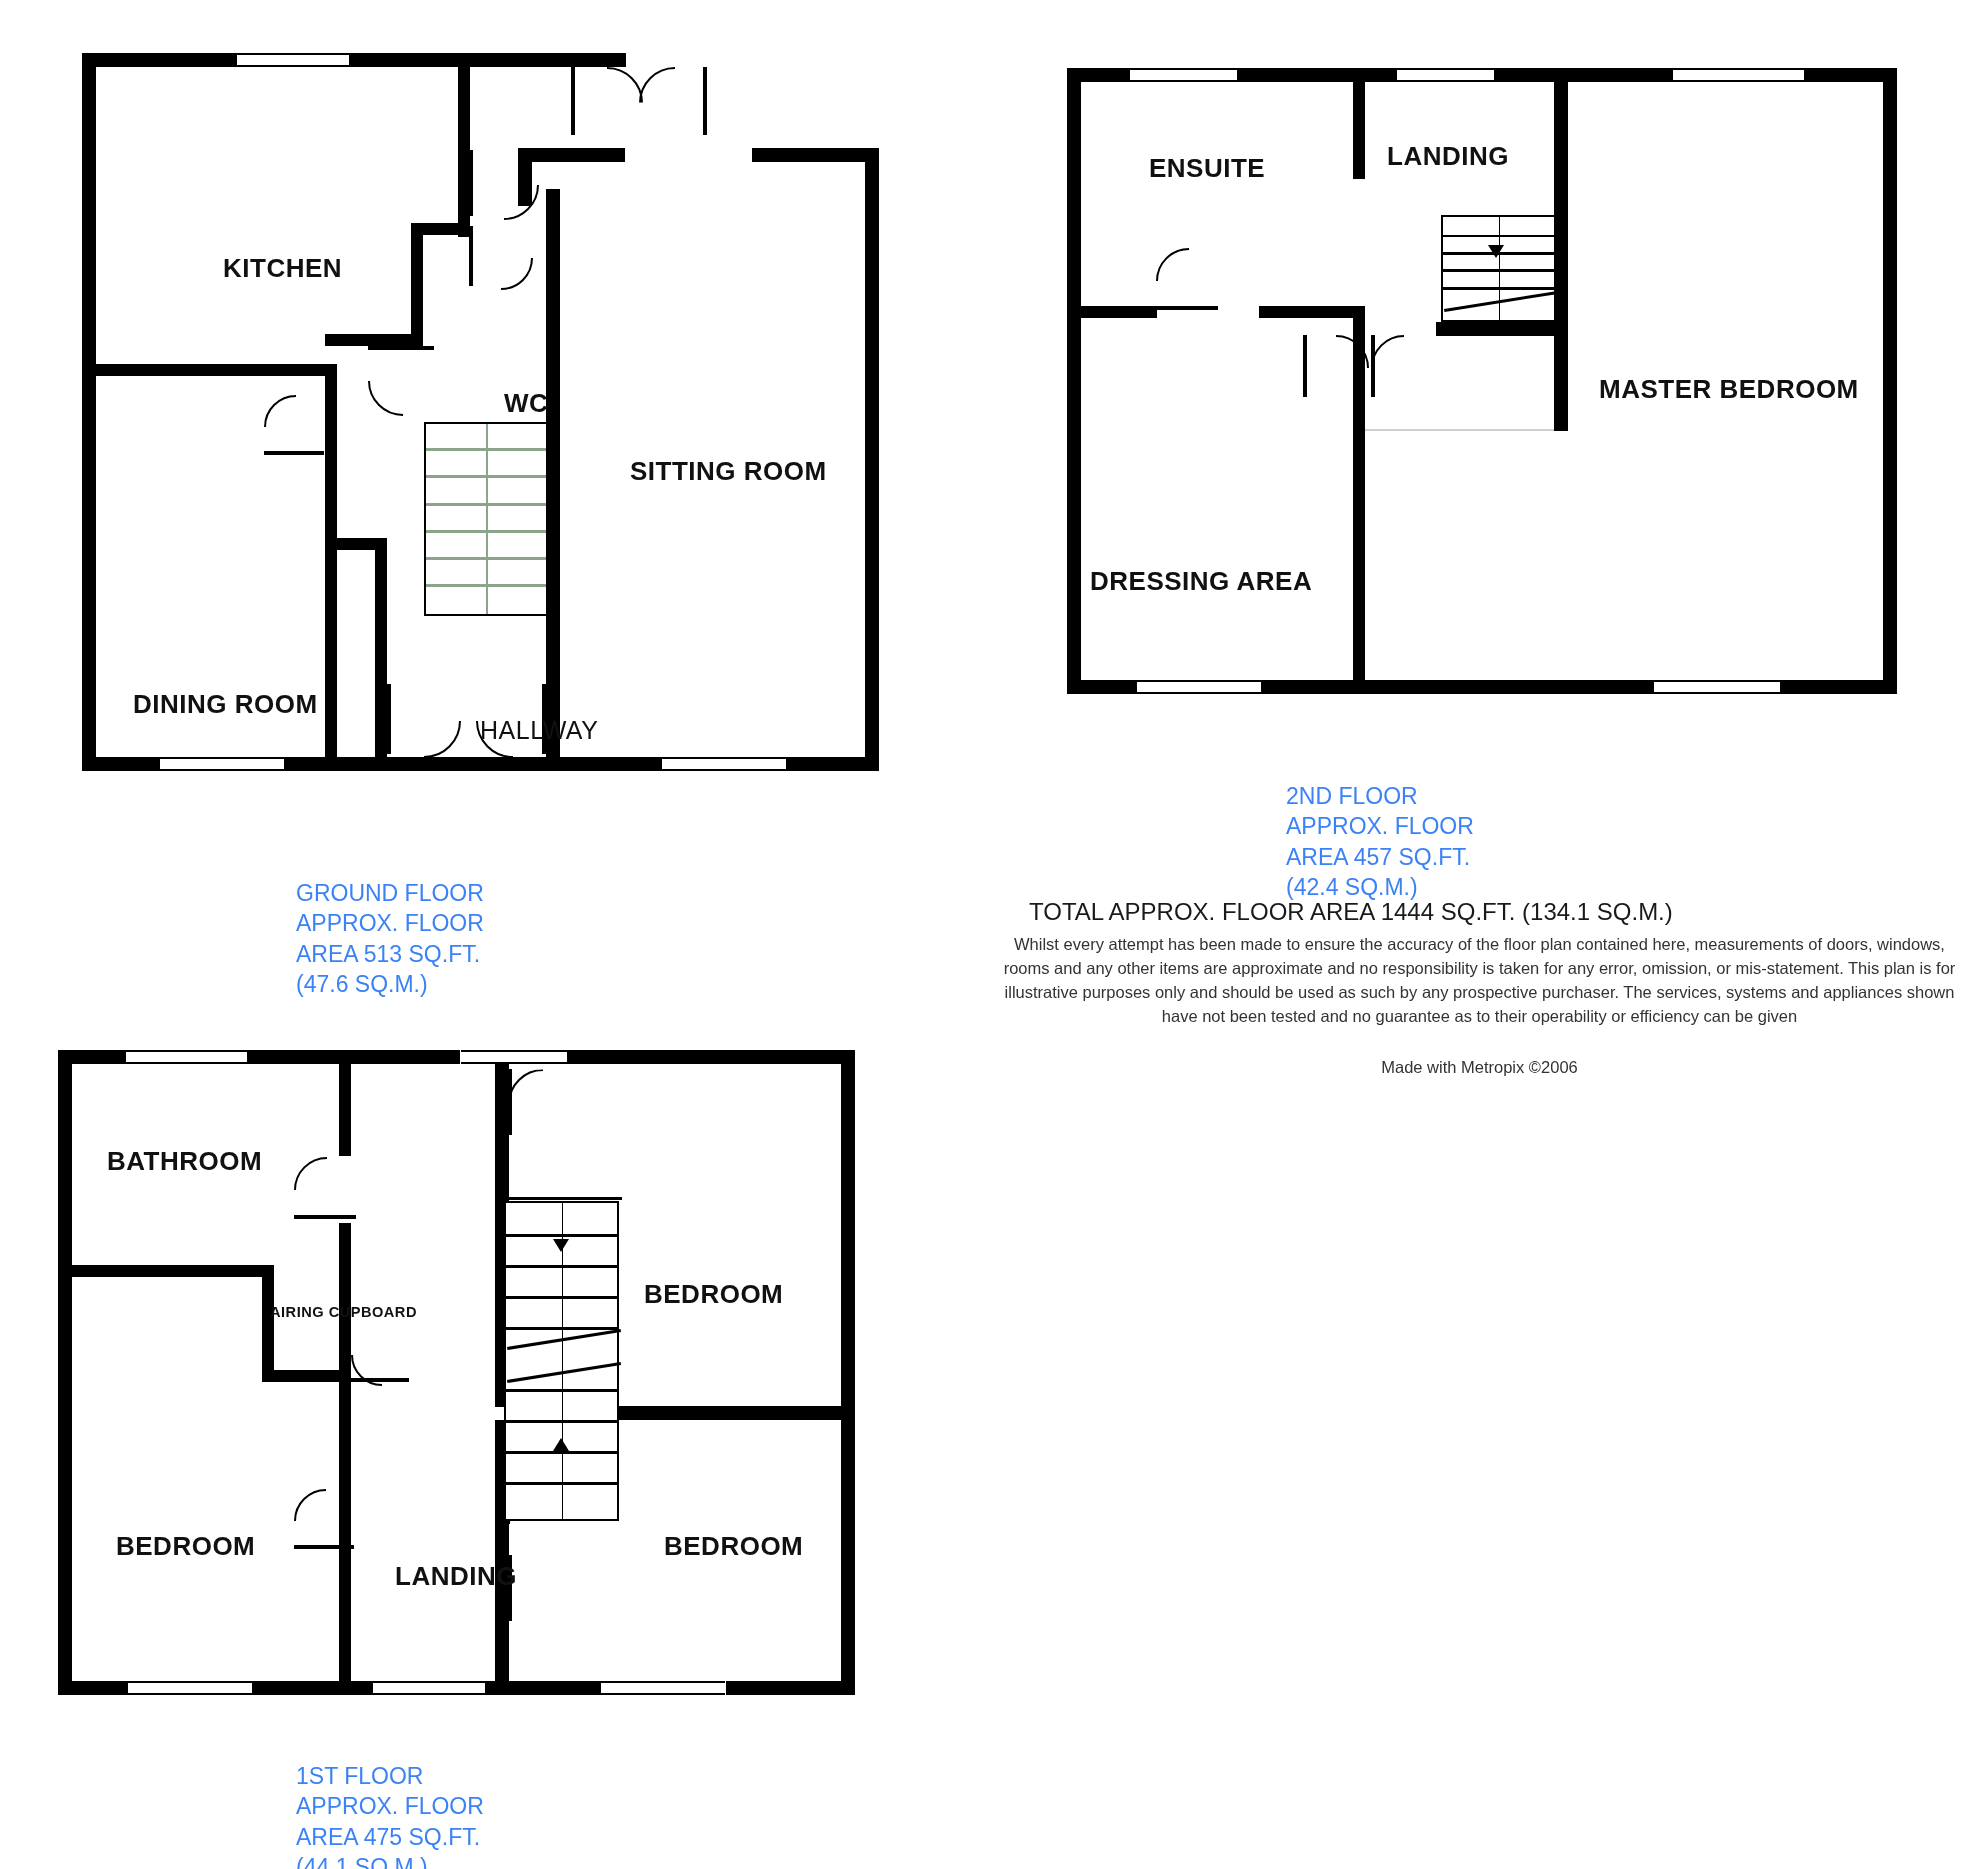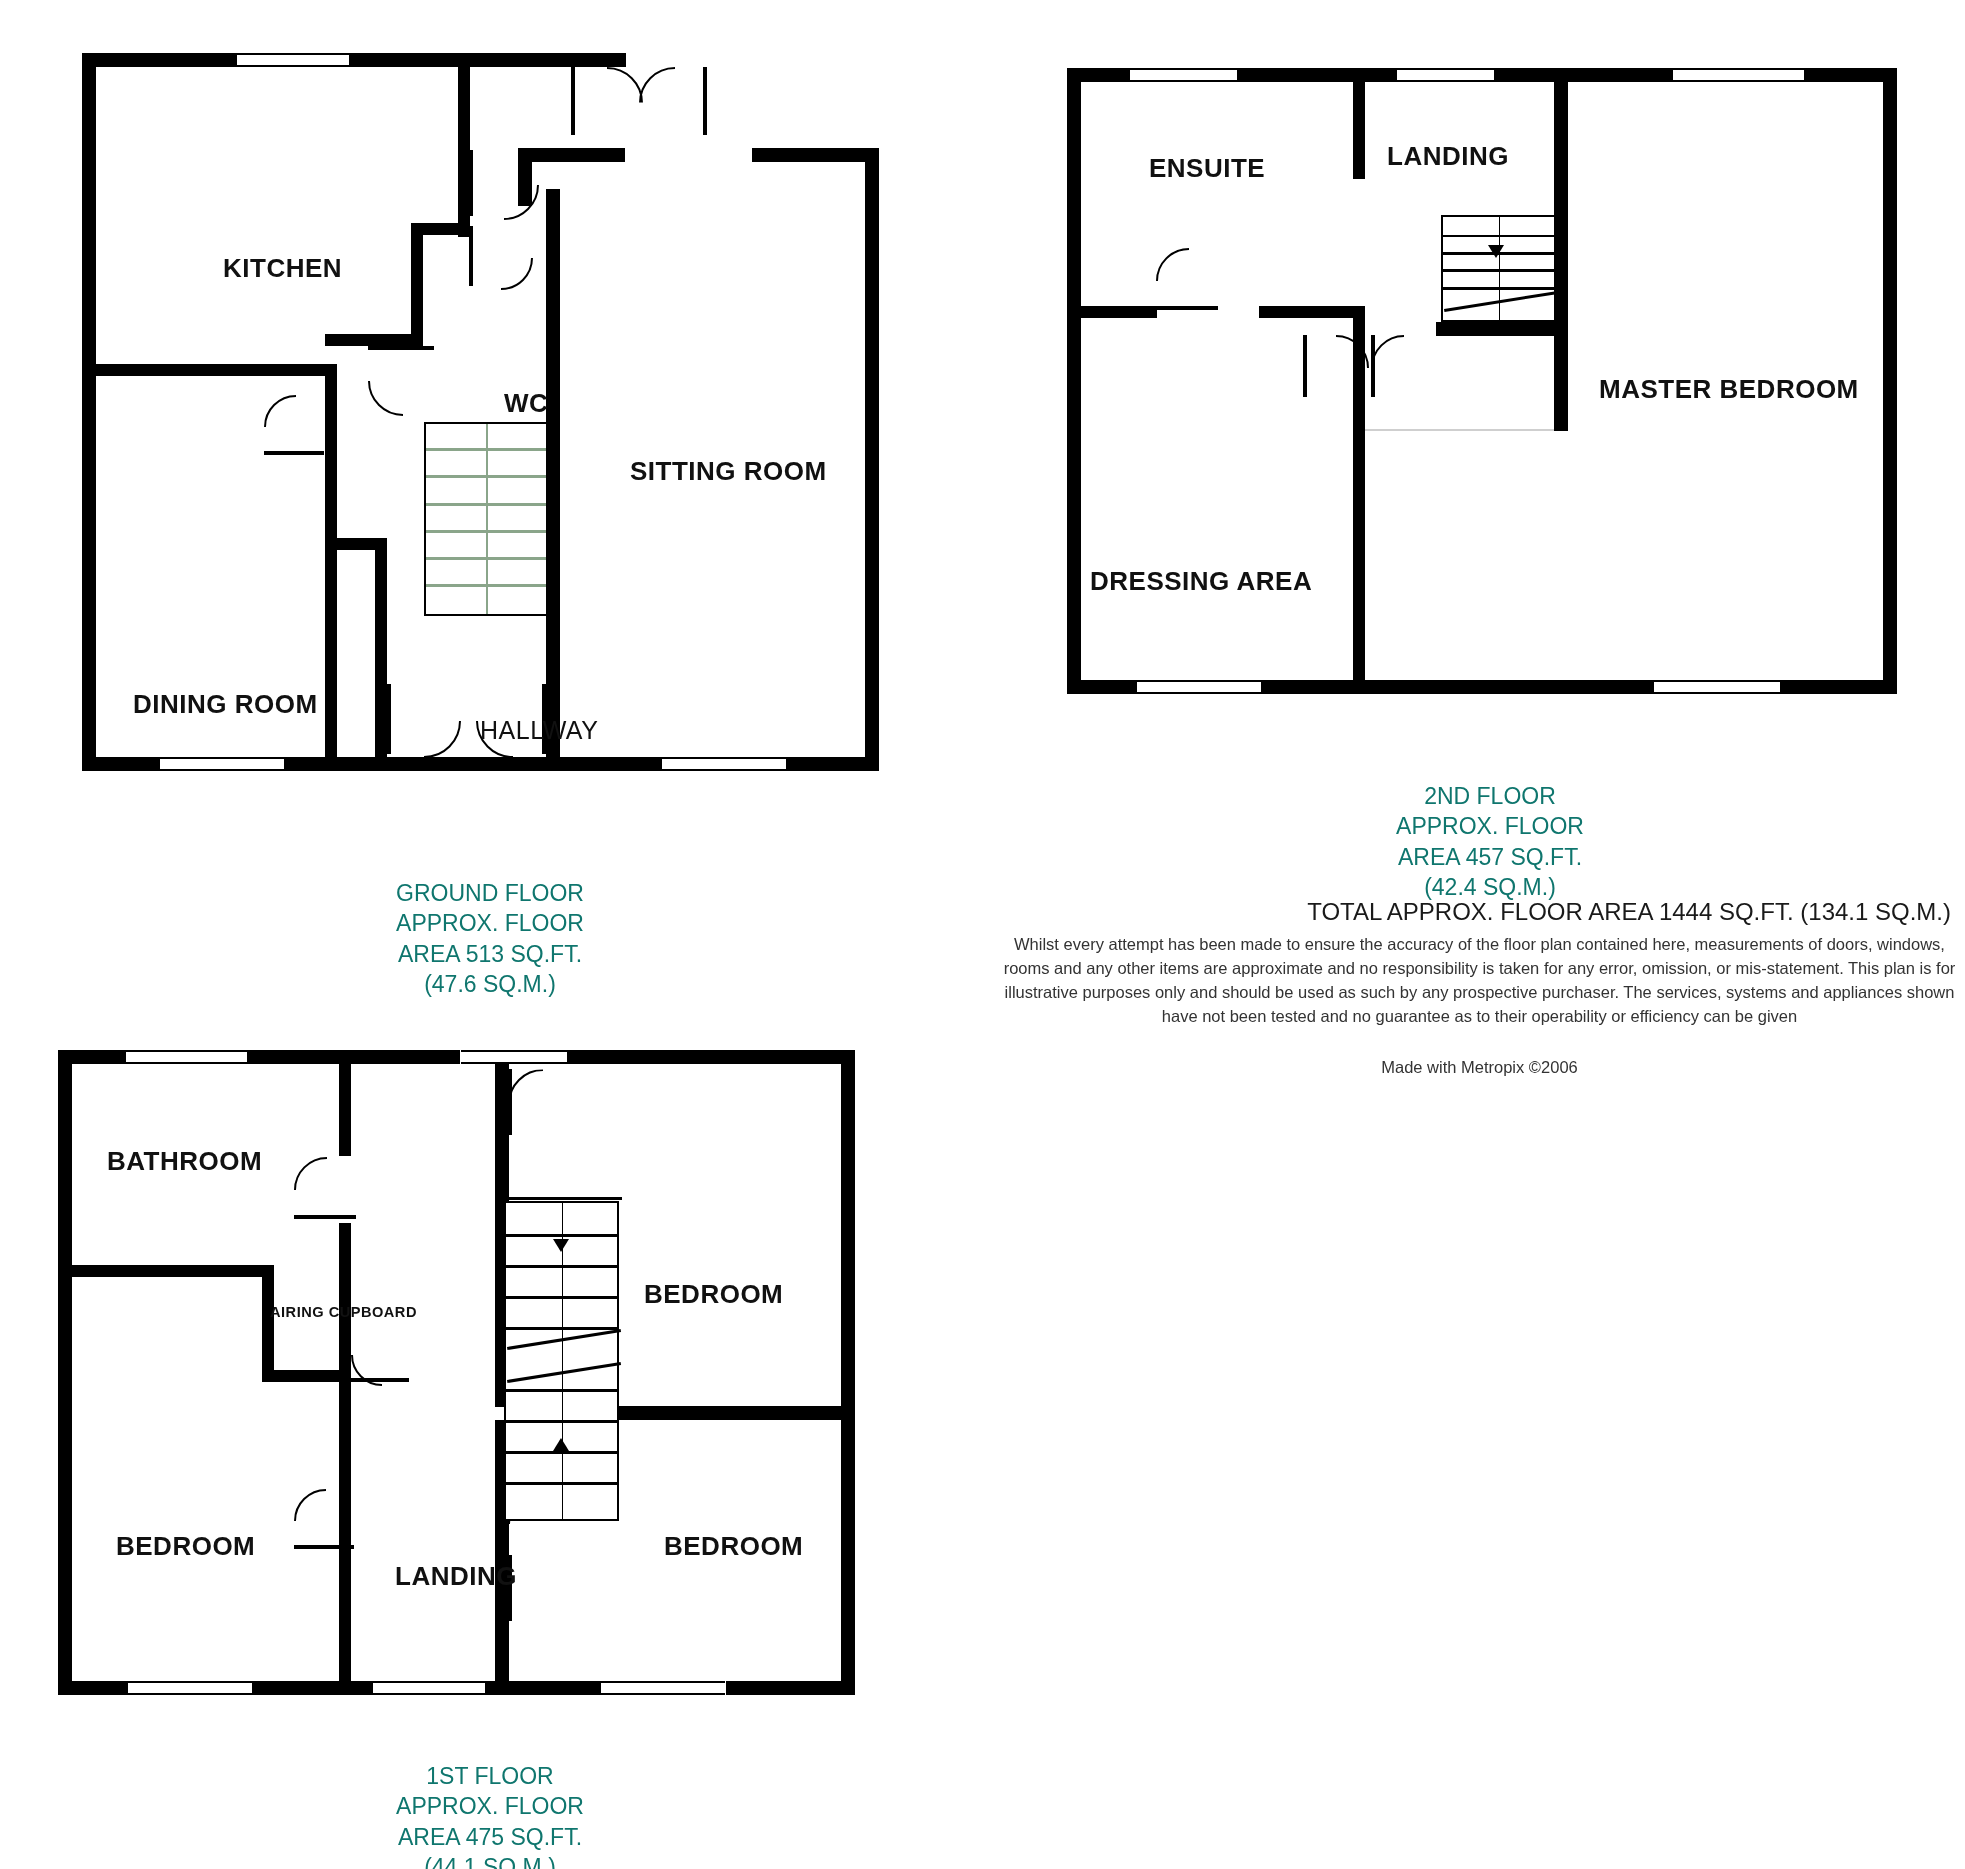--- a/index.html
+++ b/index.html
@@ -37,29 +37,28 @@
     font-size: 14.6px;
     font-weight: bold;
     line-height: 1.15;
     text-align: center;
   }
   .room-label.lg {
     font-size: 26px;
   }
   .caption {
     position: absolute;
-    text-align: center;
     font-size: 23px;
     line-height: 1.32;
-    color: #0f766e;
+    color: #3b82f6;
     white-space: pre-line;
   }
   .total-line {
     position: absolute;
-    text-align: right;
+    text-align: left;
     font-size: 24px;
     color: #1a1a1a;
     white-space: nowrap;
   }
   .disclaimer {
     position: absolute;
     text-align: center;
     font-size: 16.5px;
     line-height: 1.45;
     color: #333333;

